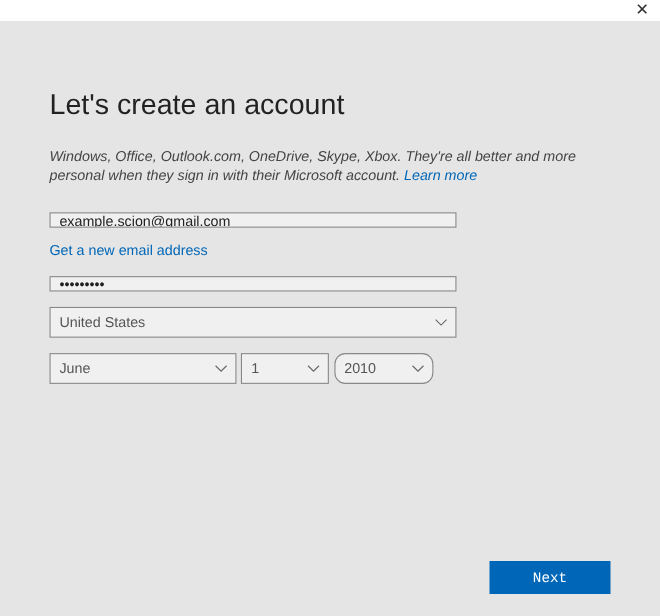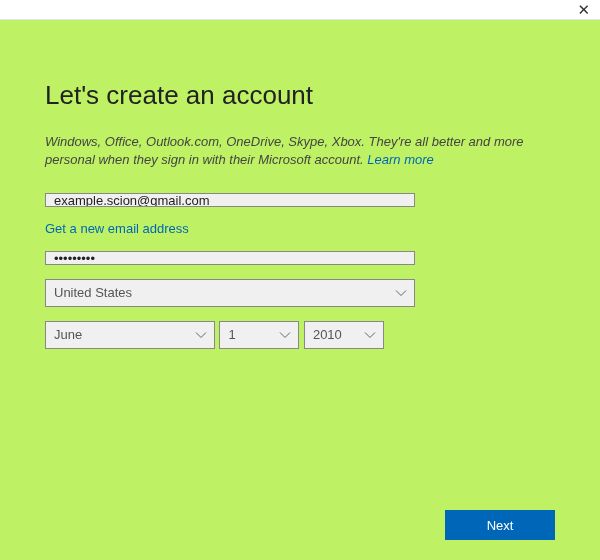--- a/index.html
+++ b/index.html
@@ -23,21 +23,21 @@
       padding-right: 10px;
     }
     .close-x {
       font-size: 15px;
       line-height: 1;
       cursor: pointer;
       color: #333;
       font-weight: 300;
     }
     .panel {
-      background: #bef264;
+      background: #e5e5e5;
       position: absolute;
       top: 20px;
       left: 0;
       right: 0;
       bottom: 0;
       padding: 60px 45px 0 45px;
     }
     .title {
       font-size: 26px;
       font-weight: 400;
@@ -114,32 +114,32 @@
     .country-row {
       margin-bottom: 14px;
     }
     .country-row .fake-select {
       width: 370px;
     }
     .dob-row .select-wrap {
     }
     .month-sel { width: 170px; }
     .day-sel { width: 80px; }
-    .year-sel { width: 80px; }
+    .year-sel { width: 90px; border-radius: 10px; }
     .footer {
       position: absolute;
       bottom: 20px;
       right: 45px;
       display: flex;
     }
     .btn {
       height: 30px;
       width: 110px;
       font-size: 13px;
-      font-family: Liberation Sans, sans-serif;
+      font-family: Liberation Mono, monospace;
       border: none;
       cursor: pointer;
       margin-left: 4px;
     }
     .btn-primary {
       background: #0067b8;
       color: #fff;
     }
     .btn-secondary {
       background: #cccccc;

